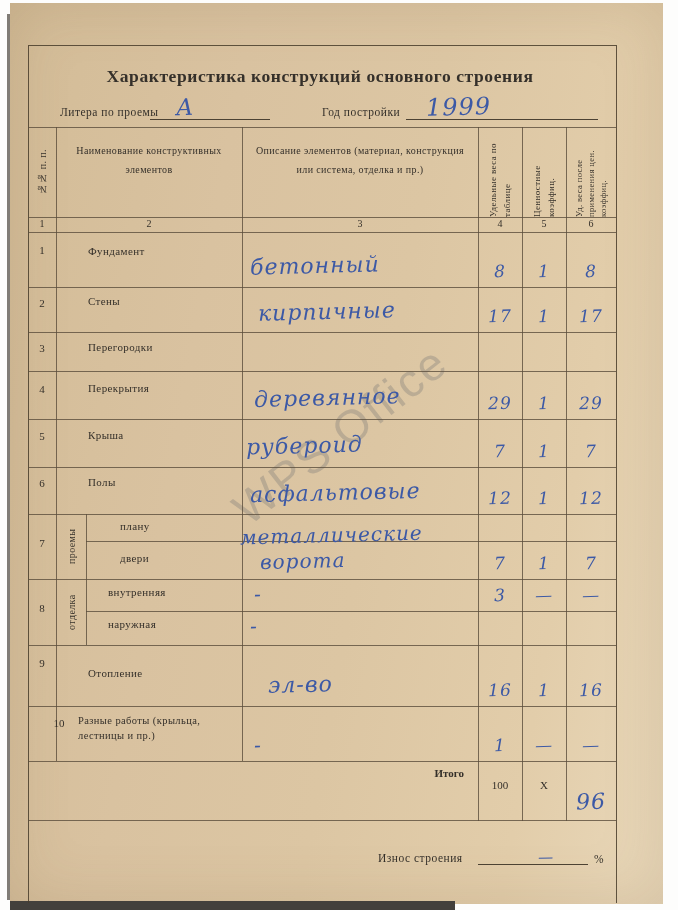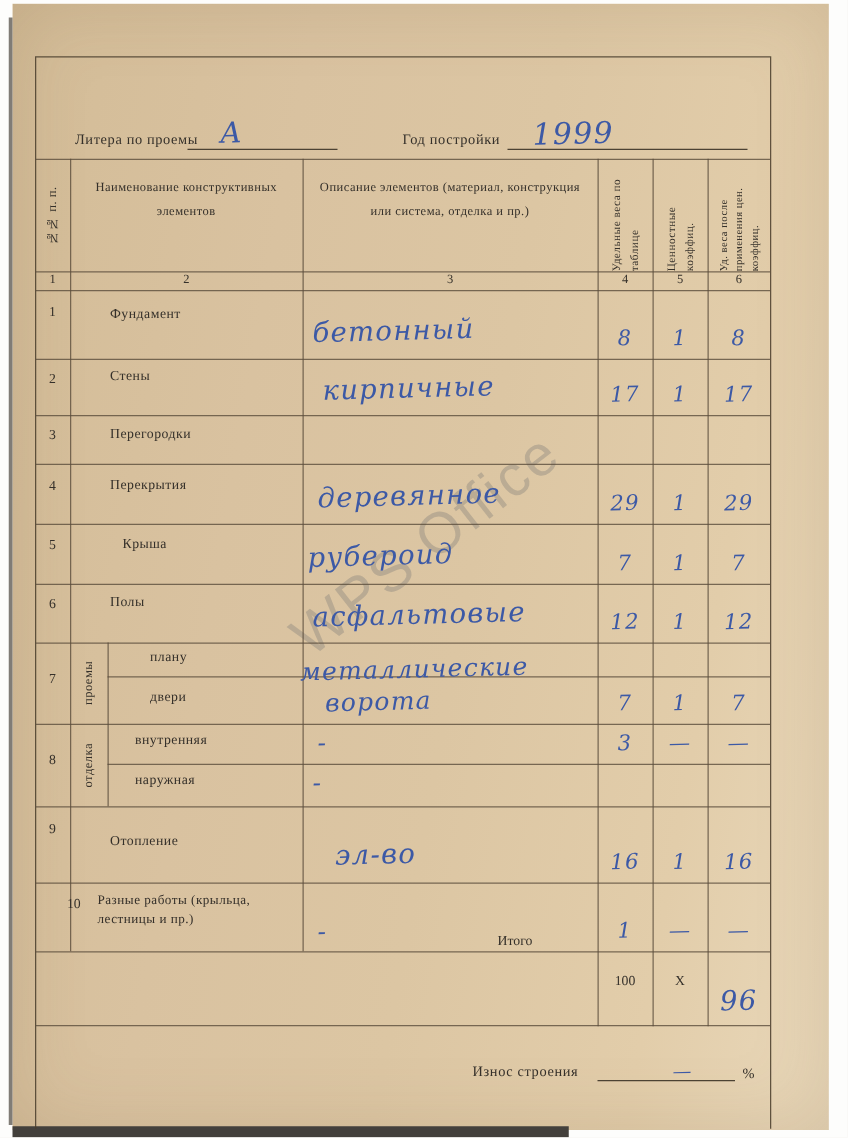--- a/index.html
+++ b/index.html
@@ -42,20 +42,21 @@
   <div class="paper"></div>
 
   <div class="edge-left"></div>
   <div class="edge-bottom"></div>
 
 
   <div class="wm-wps">WPS Office</div>
 
   <div class="frame"></div>
 
+  <div class="abs print" style="left:40px;top:66px;width:560px;text-align:center;font-size:17.5px;font-weight:bold;letter-spacing:.6px;">Характеристика конструкций основного строения</div>
 
   <div class="abs print" style="left:60px;top:106px;font-size:11.5px;letter-spacing:.5px;">Литера по проемы</div>
   <div class="abs" style="left:150px;top:119px;width:120px;border-bottom:1px solid #4c4233;"></div>
   <div class="abs hw" style="left:176px;top:94px;font-size:23px;">А</div>
 
   <div class="abs print" style="left:322px;top:106px;font-size:11.5px;letter-spacing:.5px;">Год постройки</div>
   <div class="abs" style="left:406px;top:119px;width:192px;border-bottom:1px solid #4c4233;"></div>
   <div class="abs hw" style="left:426px;top:93px;font-size:24px;">1999</div>
 
   <div class="tbl">
@@ -116,21 +117,21 @@
     <div class="abs rowname" style="left:60px;top:214px;">Перегородки</div>
 
     <div class="abs rowno" style="left:0;top:256px;">4</div>
     <div class="abs rowname" style="left:60px;top:255px;">Перекрытия</div>
     <div class="abs hw desc" style="left:226px;top:258px;">деревянное</div>
     <div class="abs hw val" style="left:450px;top:266px;width:44px;">29</div>
     <div class="abs hw val" style="left:494px;top:266px;width:44px;">1</div>
     <div class="abs hw val" style="left:538px;top:266px;width:50px;">29</div>
 
     <div class="abs rowno" style="left:0;top:303px;">5</div>
-    <div class="abs rowname" style="left:70px;top:302px;text-align:center;">Крыша</div>
+    <div class="abs rowname" style="left:60px;top:302px;text-align:center;">Крыша</div>
     <div class="abs hw desc" style="left:218px;top:306px;">рубероид</div>
     <div class="abs hw val" style="left:450px;top:314px;width:44px;">7</div>
     <div class="abs hw val" style="left:494px;top:314px;width:44px;">1</div>
     <div class="abs hw val" style="left:538px;top:314px;width:50px;">7</div>
 
     <div class="abs rowno" style="left:0;top:350px;">6</div>
     <div class="abs rowname" style="left:60px;top:349px;">Полы</div>
     <div class="abs hw desc" style="left:222px;top:353px;">асфальтовые</div>
     <div class="abs hw val" style="left:450px;top:361px;width:44px;">12</div>
     <div class="abs hw val" style="left:494px;top:361px;width:44px;">1</div>
@@ -163,21 +164,21 @@
     <div class="abs hw val" style="left:494px;top:553px;width:44px;">1</div>
     <div class="abs hw val" style="left:538px;top:553px;width:50px;">16</div>
 
     <div class="abs rowno" style="left:17px;top:590px;">10</div>
     <div class="abs rowname" style="left:50px;top:586px;width:152px;font-size:10.5px;line-height:1.45;">Разные работы (крыльца, лестницы и пр.)</div>
     <div class="abs hw desc" style="left:226px;top:606px;font-size:20px;">-</div>
     <div class="abs hw val" style="left:450px;top:608px;width:44px;">1</div>
     <div class="abs hw val" style="left:494px;top:608px;width:44px;">—</div>
     <div class="abs hw val" style="left:538px;top:608px;width:50px;">—</div>
 
-    <div class="abs print" style="left:370px;top:620px;width:80px;padding-right:14px;box-sizing:border-box;font-size:11px;">Итого</div>
+    <div class="abs print" style="left:370px;top:640px;width:80px;text-align:right;padding-right:14px;box-sizing:border-box;font-size:11px;font-weight:bold;">Итого</div>
     <div class="abs print ctr" style="left:450px;top:652px;width:44px;font-size:11px;">100</div>
     <div class="abs print ctr" style="left:494px;top:652px;width:44px;font-size:11px;">X</div>
     <div class="abs hw ctr" style="left:538px;top:662px;width:50px;font-size:22px;">96</div>
   </div>
 
   <div class="abs print" style="left:378px;top:852px;font-size:11.5px;letter-spacing:.5px;">Износ строения</div>
   <div class="abs" style="left:478px;top:864px;width:110px;border-bottom:1px solid #4c4233;"></div>
   <div class="abs hw" style="left:538px;top:848px;font-size:15px;">—</div>
   <div class="abs print" style="left:594px;top:853px;font-size:11.5px;">%</div>
 </div>

